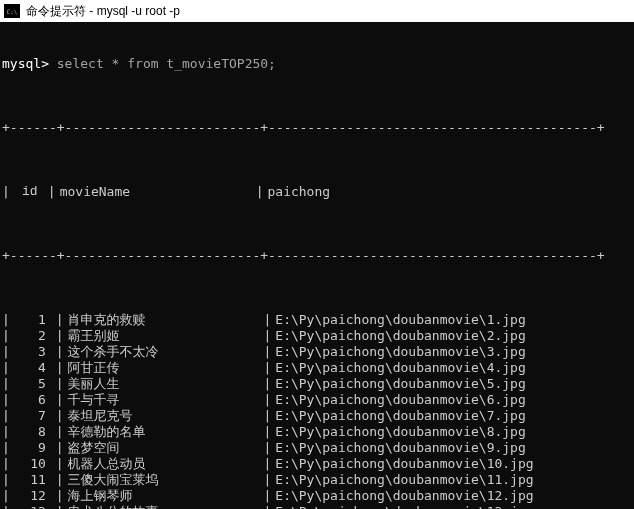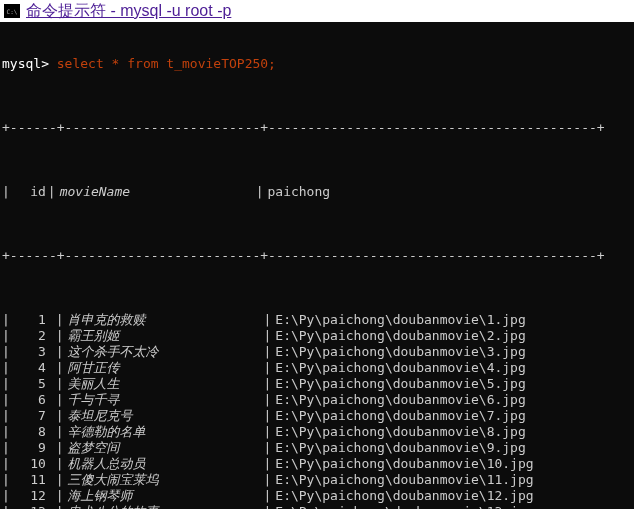--- a/index.html
+++ b/index.html
@@ -29,38 +29,37 @@
     align-items: center;
     justify-content: center;
   }
   .titlebar-icon::after {
     content: "C:\\";
     color: #aaa;
     font-size: 6px;
     font-family: monospace;
   }
   .titlebar-text {
-    color: #4c1d95;
-    font-size: 16px;
+    color: #000000;
+    font-size: 12px;
     font-family: "Microsoft YaHei", sans-serif;
-    text-decoration: underline;
   }
   .terminal {
     padding: 2px 0 0 2px;
     white-space: pre;
     line-height: 16px;
     letter-spacing: 0;
   }
   .prompt-line { display: flex; }
   .prompt { color: #ffffff; }
-  .sql { color: #c2410c; }
+  .sql { color: #a3a3a3; }
   .sep { color: #cccccc; }
   .pipe { color: #cccccc; }
   .cell-id { display:inline-block; width: 38px; text-align: right; padding-right: 2px;}
-  .cell-name { display:inline-block; width: 200px; padding-left: 4px; font-style: italic;}
+  .cell-name { display:inline-block; width: 200px; padding-left: 4px;}
   .cell-pic { display:inline-block; padding-left: 4px;}
   .row { display:flex; height:16px; align-items:center;}
 </style>
 </head>
 <body>
 
 <div class="titlebar">
   <span class="titlebar-icon"></span>
   <span class="titlebar-text">命令提示符 - mysql  -u root -p</span>
 </div>
@@ -68,21 +67,21 @@
 <div class="terminal">
   <div class="prompt-line">
     <span class="prompt">mysql&gt;</span>
     <span class="sql"> select * from t_movieTOP250;</span>
   </div>
 
   <div class="sep">+------+-------------------------+------------------------------------------+</div>
 
   <div class="row">
     <span class="pipe">|</span>
-    <span class="cell-id" style="text-align:right;padding-left:4px;">id</span>
+    <span class="cell-id" style="text-align:center;padding-left:4px;font-family:Liberation Mono, monospace;">id</span>
     <span class="pipe">|</span>
     <span class="cell-name">movieName</span>
     <span class="pipe">|</span>
     <span class="cell-pic">paichong</span>
   </div>
 
   <div class="sep">+------+-------------------------+------------------------------------------+</div>
 
   <div id="rows"><div class="row"><span class="pipe">|</span><span class="cell-id">1</span><span class="pipe"> |</span><span class="cell-name">肖申克的救赎</span><span class="pipe">|</span><span class="cell-pic">E:\Py\paichong\doubanmovie\1.jpg</span></div><div class="row"><span class="pipe">|</span><span class="cell-id">2</span><span class="pipe"> |</span><span class="cell-name">霸王别姬</span><span class="pipe">|</span><span class="cell-pic">E:\Py\paichong\doubanmovie\2.jpg</span></div><div class="row"><span class="pipe">|</span><span class="cell-id">3</span><span class="pipe"> |</span><span class="cell-name">这个杀手不太冷</span><span class="pipe">|</span><span class="cell-pic">E:\Py\paichong\doubanmovie\3.jpg</span></div><div class="row"><span class="pipe">|</span><span class="cell-id">4</span><span class="pipe"> |</span><span class="cell-name">阿甘正传</span><span class="pipe">|</span><span class="cell-pic">E:\Py\paichong\doubanmovie\4.jpg</span></div><div class="row"><span class="pipe">|</span><span class="cell-id">5</span><span class="pipe"> |</span><span class="cell-name">美丽人生</span><span class="pipe">|</span><span class="cell-pic">E:\Py\paichong\doubanmovie\5.jpg</span></div><div class="row"><span class="pipe">|</span><span class="cell-id">6</span><span class="pipe"> |</span><span class="cell-name">千与千寻</span><span class="pipe">|</span><span class="cell-pic">E:\Py\paichong\doubanmovie\6.jpg</span></div><div class="row"><span class="pipe">|</span><span class="cell-id">7</span><span class="pipe"> |</span><span class="cell-name">泰坦尼克号</span><span class="pipe">|</span><span class="cell-pic">E:\Py\paichong\doubanmovie\7.jpg</span></div><div class="row"><span class="pipe">|</span><span class="cell-id">8</span><span class="pipe"> |</span><span class="cell-name">辛德勒的名单</span><span class="pipe">|</span><span class="cell-pic">E:\Py\paichong\doubanmovie\8.jpg</span></div><div class="row"><span class="pipe">|</span><span class="cell-id">9</span><span class="pipe"> |</span><span class="cell-name">盗梦空间</span><span class="pipe">|</span><span class="cell-pic">E:\Py\paichong\doubanmovie\9.jpg</span></div><div class="row"><span class="pipe">|</span><span class="cell-id">10</span><span class="pipe"> |</span><span class="cell-name">机器人总动员</span><span class="pipe">|</span><span class="cell-pic">E:\Py\paichong\doubanmovie\10.jpg</span></div><div class="row"><span class="pipe">|</span><span class="cell-id">11</span><span class="pipe"> |</span><span class="cell-name">三傻大闹宝莱坞</span><span class="pipe">|</span><span class="cell-pic">E:\Py\paichong\doubanmovie\11.jpg</span></div><div class="row"><span class="pipe">|</span><span class="cell-id">12</span><span class="pipe"> |</span><span class="cell-name">海上钢琴师</span><span class="pipe">|</span><span class="cell-pic">E:\Py\paichong\doubanmovie\12.jpg</span></div><div class="row"><span class="pipe">|</span><span class="cell-id">13</span><span class="pipe"> |</span><span class="cell-name">忠犬八公的故事</span><span class="pipe">|</span><span class="cell-pic">E:\Py\paichong\doubanmovie\13.jpg</span></div></div>
 </div>

